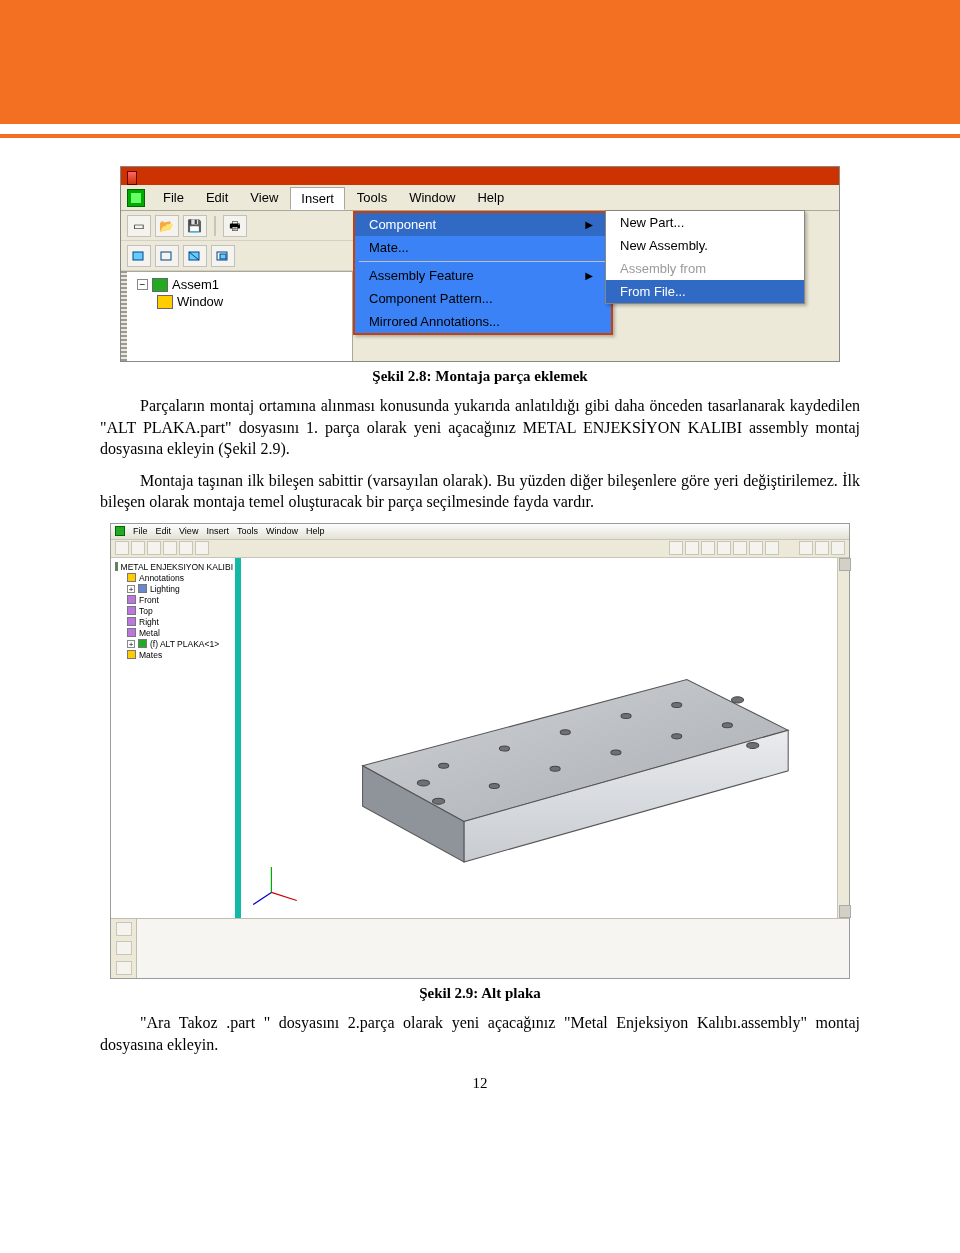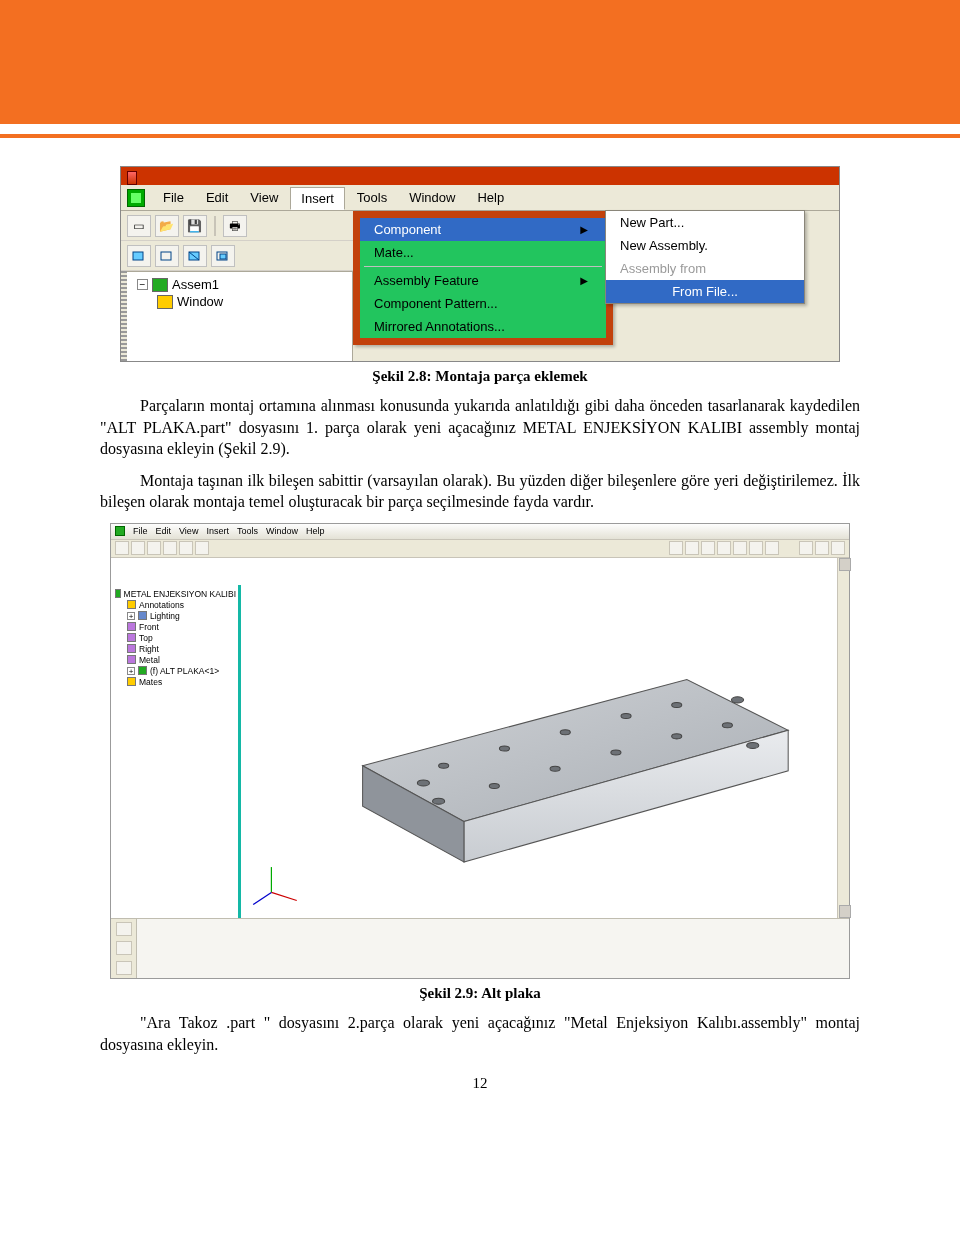--- a/index.html
+++ b/index.html
@@ -148,22 +148,22 @@
     display:inline-block;
   }
   .tree-icon.green{background:#2a2;}
   .tree-icon.yellow{background:#fc0;}
   .ruler {
      width:6px;background:repeating-linear-gradient(#999 0 2px,#ece9d8 2px 4px);
   }
   .dropdown {
     position: absolute;
     left: 232px; top: 0;
-    background: #22c55e;
-    border: 7px solid #c2410c;
+    background: #3b82f6;
+    border: 2px solid #c2410c;
     width: 260px;
     box-shadow: 2px 2px 3px rgba(0,0,0,.25);
     z-index: 3;
   }
   .dd-item {
     padding: 4px 18px 4px 14px;
     display:flex; justify-content:space-between; align-items:center;
   }
   .dd-item .arrow { font-size: 10px; color:#000; }
   .dd-item.hover { background:#316ac5; color:#fff; }
@@ -176,21 +176,21 @@
     background:#fff;
     border:1px solid #8a867a;
     width: 200px;
     box-shadow: 2px 2px 3px rgba(0,0,0,.25);
     z-index:4;
   }
   .sub-item {
     padding: 4px 14px;
   }
   .sub-item.disabled { color:#9a9a9a; }
-  .sub-item.hover { background:#316ac5; color:#fff;text-align:center; }
+  .sub-item.hover { background:#316ac5; color:#fff; }
 
   
   .app2 {
     width: 740px;
     margin: 4px auto 0 auto;
     border: 1px solid #9b9b9b;
     font-family: Tahoma, Arial, sans-serif;
     font-size: 9px;
     background: #ece9d8;
     color:#000;
@@ -214,26 +214,25 @@
     width:14px;height:14px;border:1px solid #c9c5b8;background:#f4f3ee;
     display:inline-block;
   }
   .app2-body{
     display:flex;
     height: 360px;
     background:#fff;
   }
   .app2-tree{
     flex:0 0 130px;
-    border-right:3px solid #14b8a6;
+    border-right:6px solid #14b8a6;
     background:#fff;
     padding:4px 2px;
     font-size:8.5px;
     overflow:hidden;
-    margin-top:27px;
   }
   .app2-tree .trow{
     display:flex;align-items:center;gap:3px;padding:0 0 1px 2px;white-space:nowrap;
   }
   .app2-tree .ticon{width:9px;height:9px;border:1px solid #777;display:inline-block;}
   .app2-tree .ticon.g{background:#2a2;}
   .app2-tree .ticon.y{background:#fc0;}
   .app2-tree .ticon.b{background:#68c;}
   .app2-tree .ticon.p{background:#b7d;}
   .app2-tree .pm{width:8px;height:8px;border:1px solid #888;font-size:8px;line-height:7px;text-align:center;background:#fff;}

